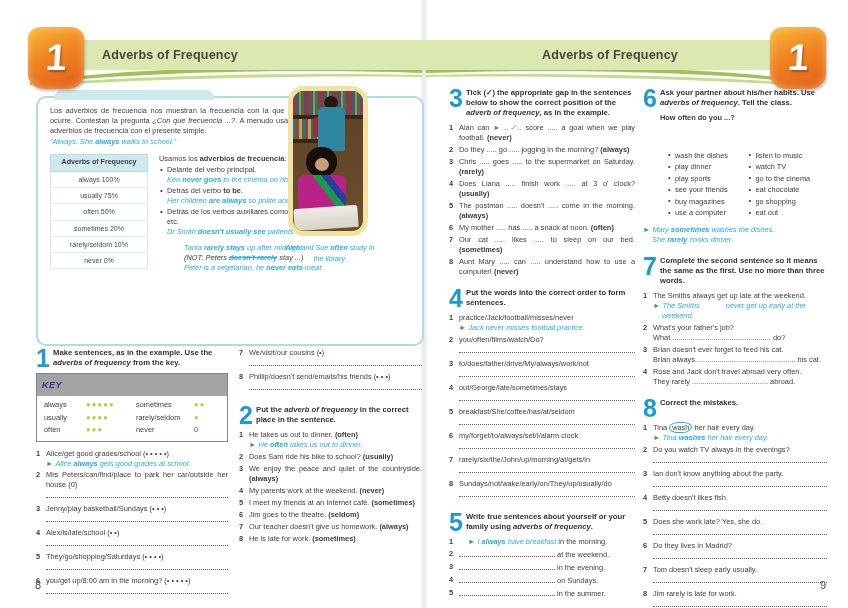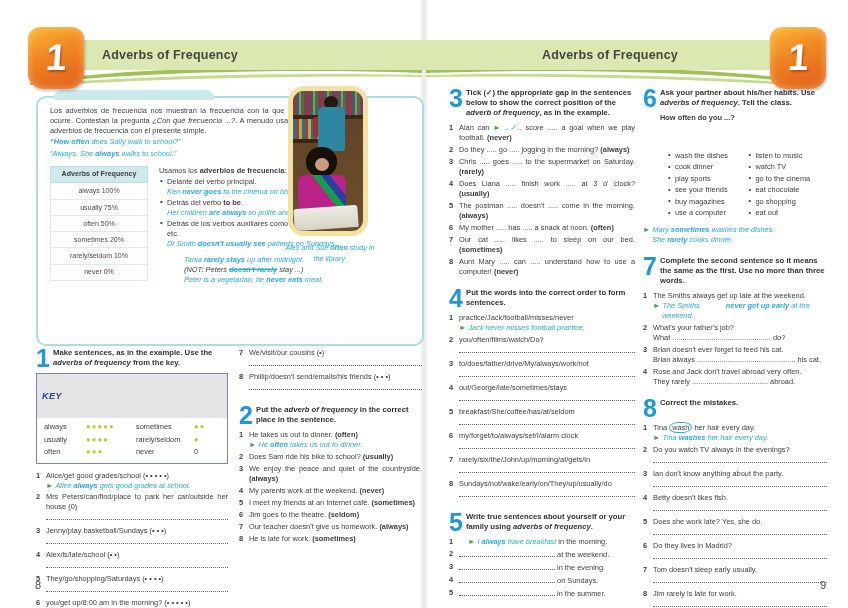--- a/index.html
+++ b/index.html
@@ -95,21 +95,21 @@
   .dots { border-bottom:1.3px dotted #666; height:6px; margin:1px 0 4px; }
   .ansm { color:#2aabe2; font-style:italic; padding-left:9px; text-indent:-9px; }
   .ansm::before { content:"► "; color:#3aaa35; font-style:normal; }
   .ansc { color:#2aabe2; font-style:italic; padding-left:9px; }
   .brk { word-break:break-all; }
   .circ { border:1.1px solid #2aabe2; border-radius:60% 55% 60% 55%/75% 70% 75% 70%; padding:0 2px; }
   .blank { display:inline-block; width:96px; border-bottom:1.3px dotted #666; height:7px; }
 
   
   .keybox { border:1.6px solid #7e80c4; margin:2px 0 7px; background:#fff; }
-  .keyhead { background:#e5e5e5; padding:16px 5px; }
+  .keyhead { background:#a3a3a3; padding:5px 5px; }
   .keyhead span { color:#2b3990; font-weight:bold; font-style:italic; font-size:9px; letter-spacing:.5px; }
   .keygrid { display:grid; grid-template-columns:36px 44px 52px auto; gap:2.5px 6px;
     padding:4px 7px 5px; align-items:center; }
   .gd { color:#b5cc35; font-size:7.5px; letter-spacing:1.2px; white-space:nowrap; }
 
   
   .prompt { font-weight:bold; margin:2px 0 2px 17px; }
   .habgrid { display:grid; grid-template-columns:1fr 1fr; gap:1.5px 2px; margin-left:25px;margin-top:28px; }
   .hab { position:relative; padding-left:7px; }
   .hab::before { content:"•"; position:absolute; left:0; top:-0.5px; }
@@ -146,21 +146,20 @@
     </svg>
   </div>
   <div class="badge badge-right">
     <span class="un">1</span>
   </div>
 
   <div class="tbox">
     <div class="tab"></div>
     <div class="tin">
       <div class="use-p"><span>Los adverbios de frecuencia nos muestran la frecuencia con la que algo ocurre. Contestan la pregunta </span><span style="font-style: italic;">¿Con qué frecuencia ...?</span><span>. A menudo usamos adverbios de frecuencia con el presente simple.</span></div>
-      <div class="use-ex blue"><span style="font-weight: bold;">“How often</span><span> does Sally walk to school?”</span></div>
       <div class="use-ex blue"><span>“Always. She </span><span style="font-weight: bold;">always</span><span> walks to school.”</span></div>
 
       <div class="trow">
         <div class="ftab">
           <div class="fth">Adverbs of Frequency</div>
           <div class="ftr">always 100%</div>
           <div class="ftr">usually 75%</div>
           <div class="ftr">often 50%</div>
           <div class="ftr">sometimes 20%</div>
           <div class="ftr">rarely/seldom 10%</div>
@@ -444,21 +443,21 @@
   <div class="col c4">
     <div>
       <div class="ex-head">
         <span class="ex-num">6</span>
         <span class="ex-instr"><span>Ask your partner about his/her habits. Use </span><span style="font-style: italic;">adverbs of frequency</span><span>. Tell the class.</span></span>
       </div>
       <div class="prompt">How often do you ...?</div>
       <div class="habgrid">
         <span class="hab">wash the dishes</span>
         <span class="hab">listen to music</span>
-        <span class="hab">cook dinner</span>
+        <span class="hab">play dinner</span>
         <span class="hab">watch TV</span>
         <span class="hab">play sports</span>
         <span class="hab">go to the cinema</span>
         <span class="hab">see your friends</span>
         <span class="hab">eat chocolate</span>
         <span class="hab">buy magazines</span>
         <span class="hab">go shopping</span>
         <span class="hab">use a computer</span>
         <span class="hab">eat out</span>
       </div>
@@ -469,21 +468,21 @@
     </div>
 
     <div>
       <div class="ex-head gap">
         <span class="ex-num">7</span>
         <span class="ex-instr"><span>Complete the second sentence so it means the same as the first. Use no more than three words.</span></span>
       </div>
       <div class="it">
         <span class="n">1</span>
         <div class="b"><span>The Smiths always get up late at the weekend.</span>
-          <div class="ansm"><span>The Smiths </span><span style="font-weight: bold; padding-left: 24px;">never get up early</span><span> at the weekend.</span></div>
+          <div class="ansm"><span>The Smiths </span><span style="font-weight: normal; padding-left: 24px;">never get up early</span><span> at the weekend.</span></div>
         </div>
       </div>
       <div class="it">
         <span class="n">2</span>
         <div class="b"><span>What's your father's job?</span>
           <div class="brk">What ................................................ do?</div>
         </div>
       </div>
       <div class="it">
         <span class="n">3</span>

